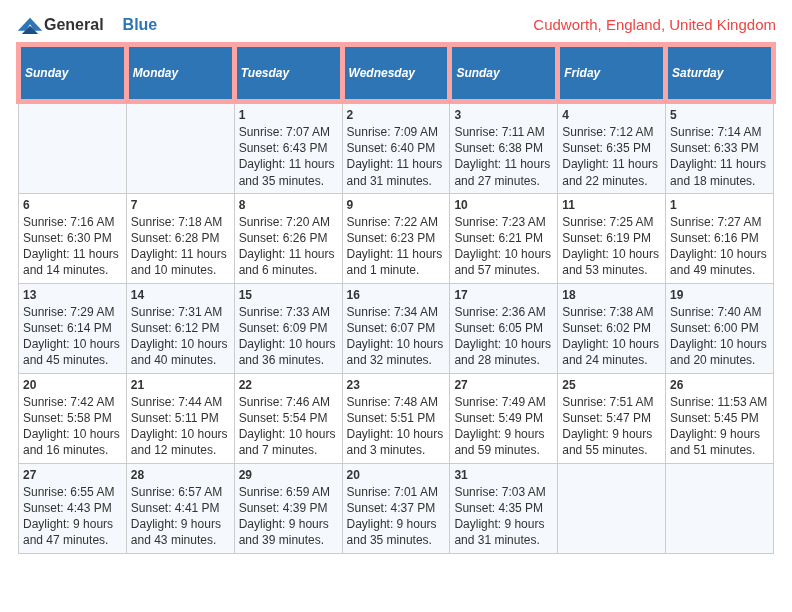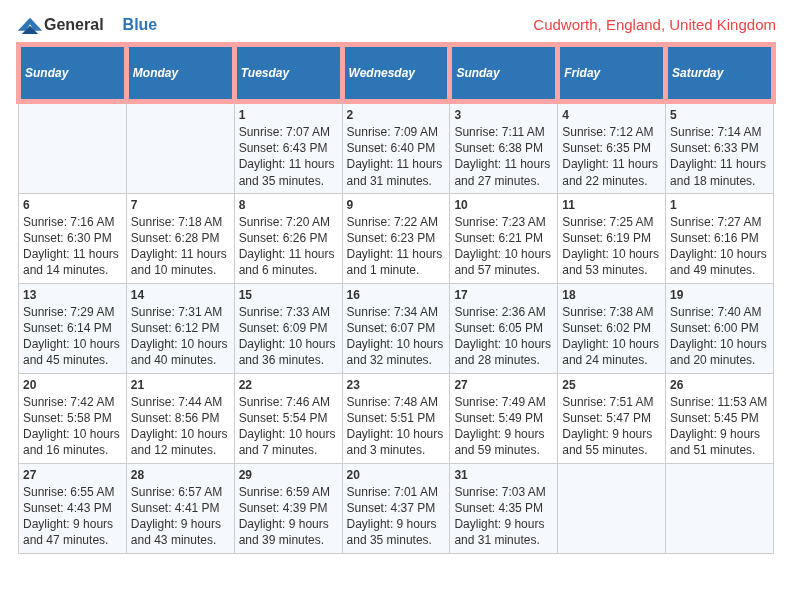--- a/index.html
+++ b/index.html
@@ -247,21 +247,21 @@
       <tr>
         <td>
           <span class="day-number">20</span>
           <div class="day-info">Sunrise: 7:42 AM
 Sunset: 5:58 PM
 Daylight: 10 hours and 16 minutes.</div>
         </td>
         <td>
           <span class="day-number">21</span>
           <div class="day-info">Sunrise: 7:44 AM
-Sunset: 8:56 PM
+Sunset: 5:11 PM
 Daylight: 10 hours and 12 minutes.</div>
         </td>
         <td>
           <span class="day-number">22</span>
           <div class="day-info">Sunrise: 7:46 AM
 Sunset: 5:54 PM
 Daylight: 10 hours and 7 minutes.</div>
         </td>
         <td>
           <span class="day-number">23</span>

